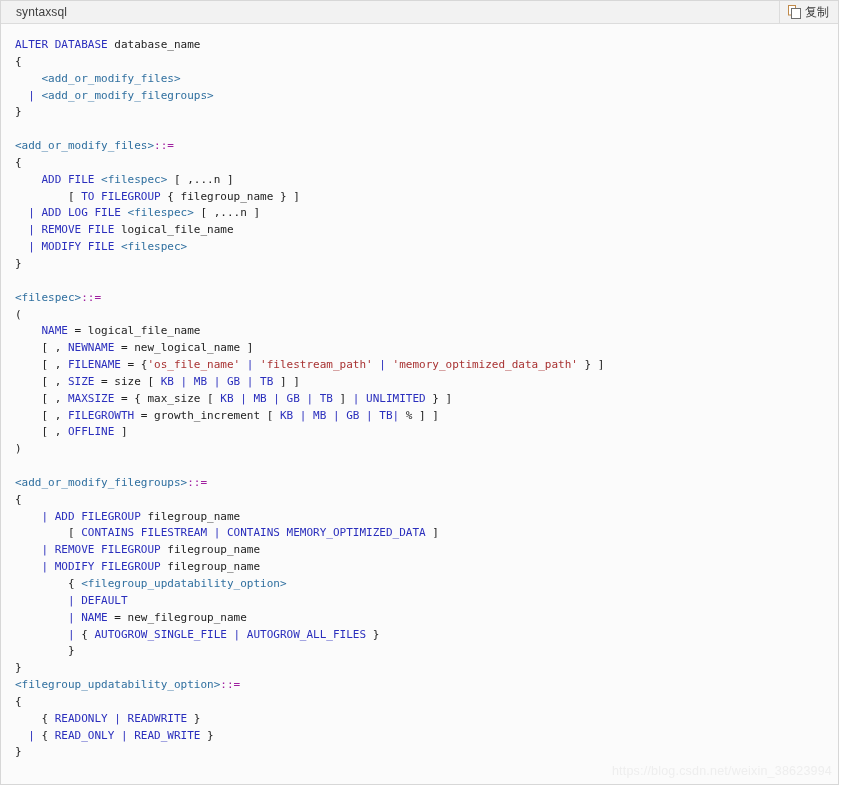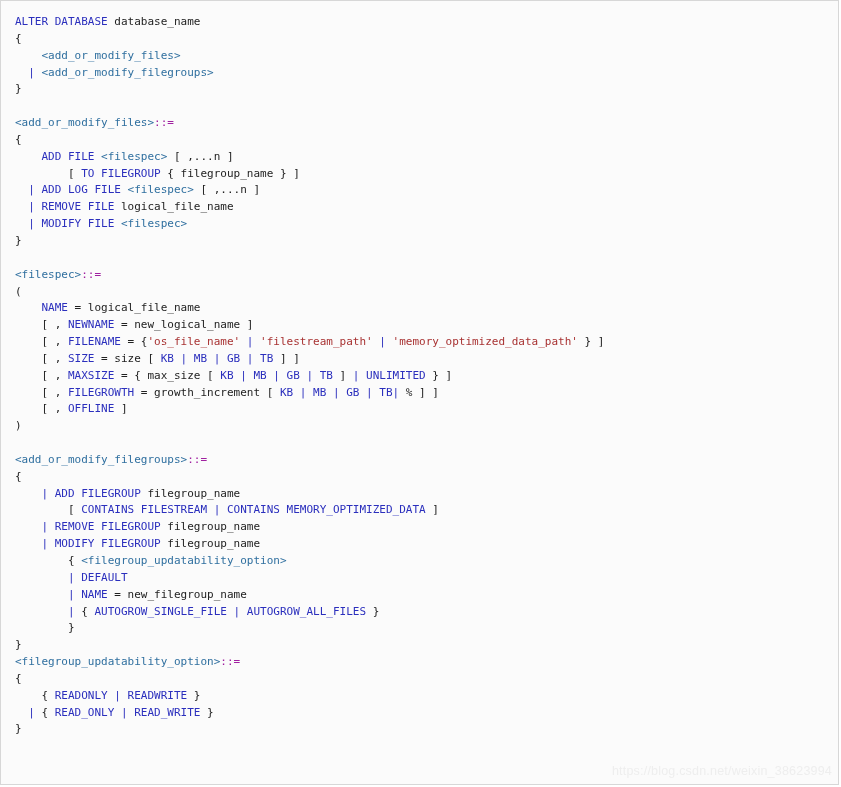--- a/index.html
+++ b/index.html
@@ -82,20 +82,33 @@
     letter-spacing:.2px;
     user-select:none;
     pointer-events:none;
   }
 </style>
 </head>
 <body>
 
 <div class="code-card">
 
+  <div class="hdr">
+    <span class="hdr-lang">syntaxsql</span>
+
+    <div class="hdr-copy">
+      <span class="copy-icon-wrap">
+        <svg class="copy-icon" viewBox="0 0 13 14" xmlns="http://www.w3.org/2000/svg">
+          <rect x="0.5" y="0.5" width="7" height="9.5" fill="#ffffff" stroke="#c08a4a" stroke-width="1"></rect>
+          <rect x="3.5" y="3.5" width="9" height="10" fill="#ffffff" stroke="#6f6f6f" stroke-width="1"></rect>
+        </svg>
+      </span>
+      <span class="hdr-copy-label">复制</span>
+    </div>
+  </div>
 
   <div class="code-wrap">
     <pre class="code"><code id="code-out"><span><span class="k">ALTER DATABASE </span><span class="pn">database_name</span></span>
 <span><span class="pn">{</span></span>
 <span><span class="pn">    </span><span class="ph">&lt;add_or_modify_files&gt;</span></span>
 <span><span class="pn">  </span><span class="pl">|</span><span class="pn"> </span><span class="ph">&lt;add_or_modify_filegroups&gt;</span></span>
 <span><span class="pn">}</span></span>
 <span></span>
 <span><span class="ph">&lt;add_or_modify_files&gt;</span><span class="op">::=</span></span>
 <span><span class="pn">{</span></span>

